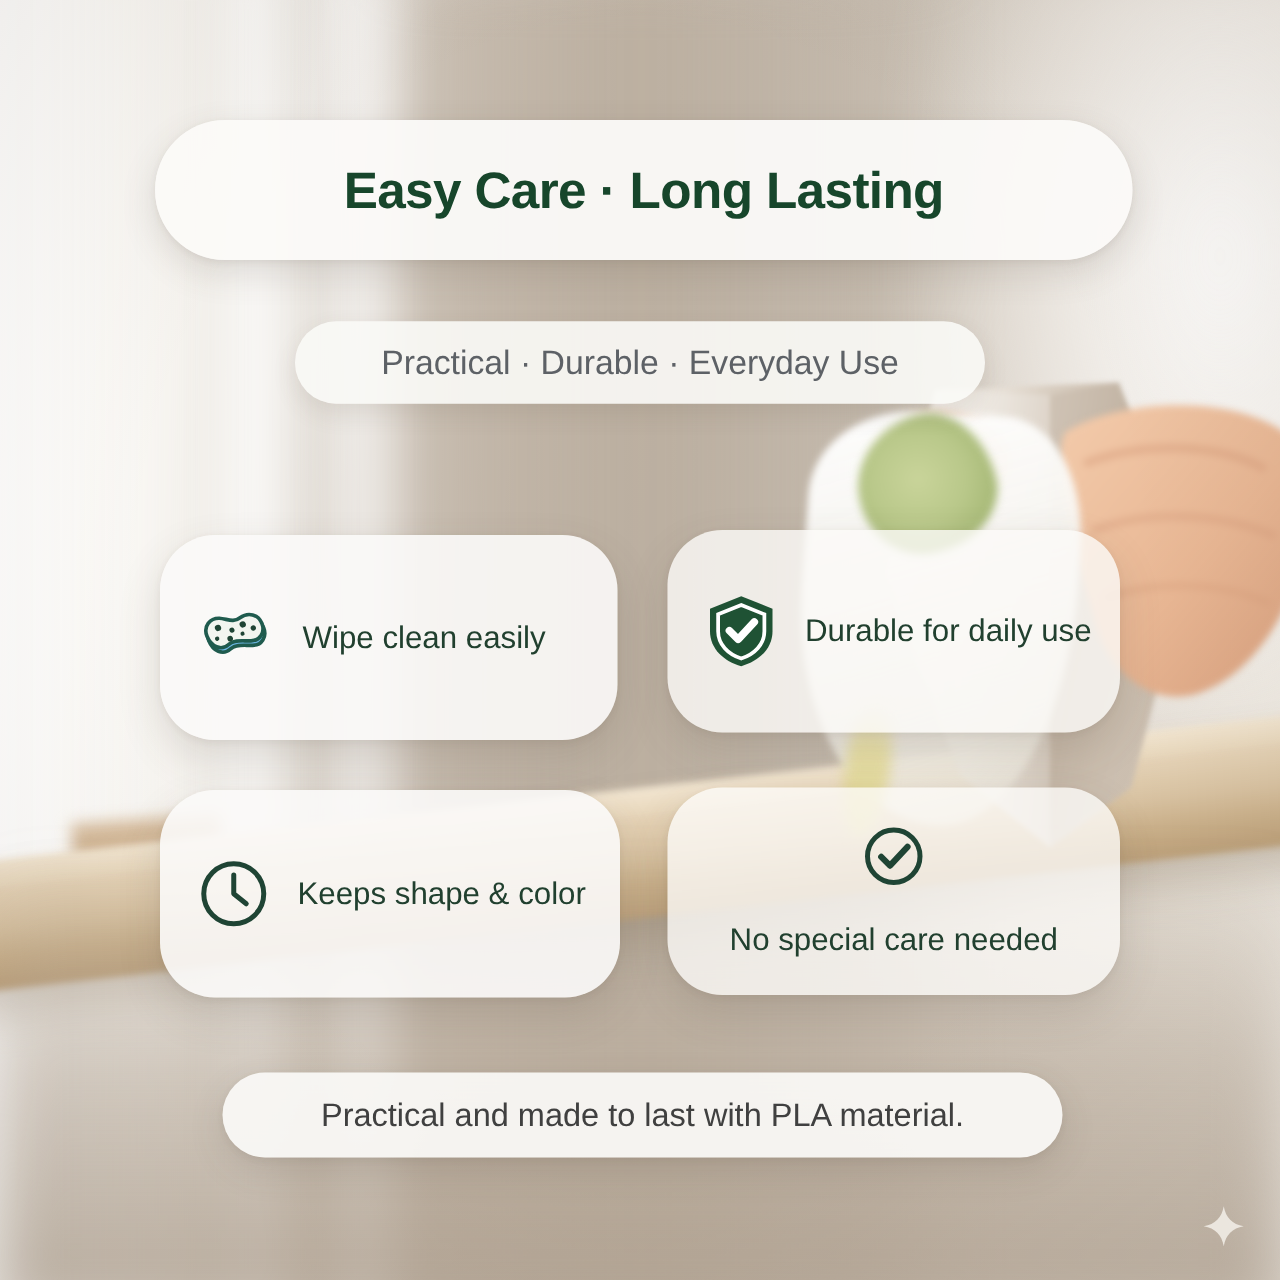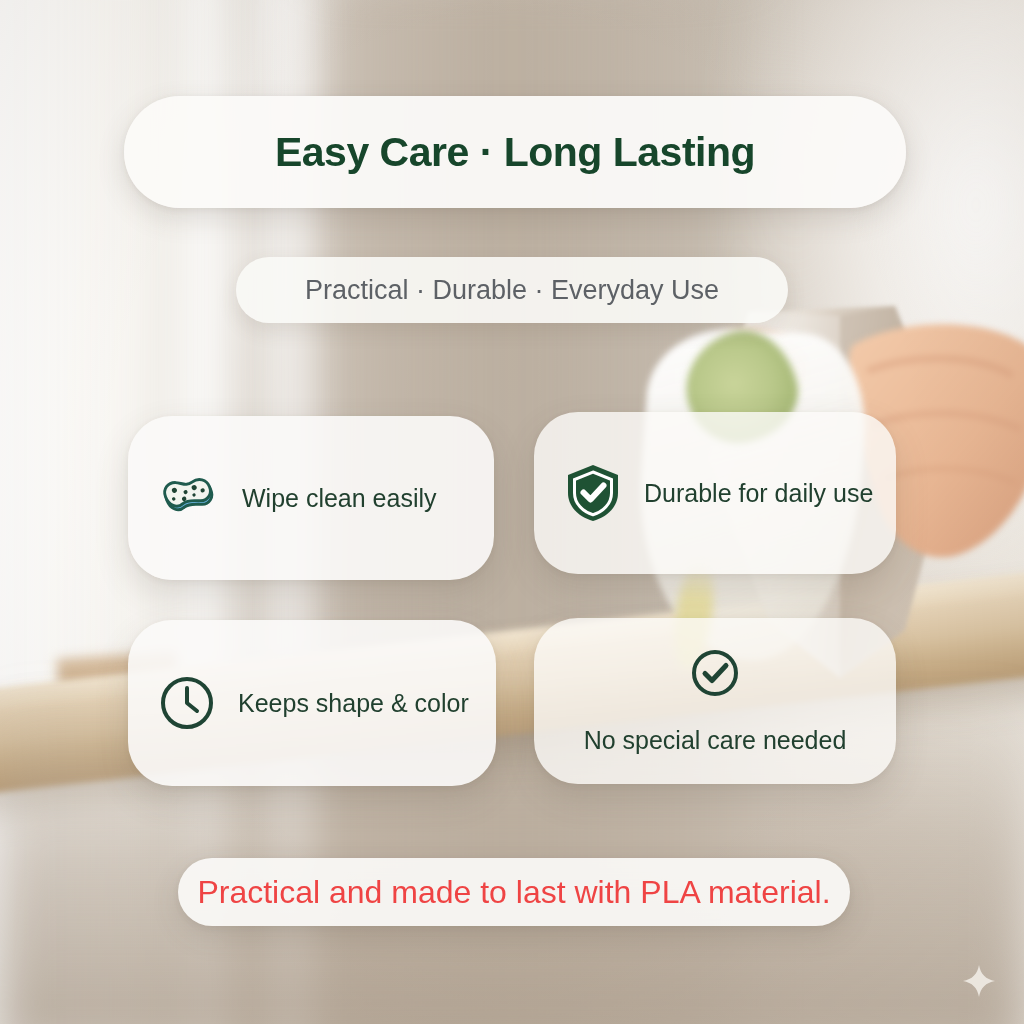--- a/index.html
+++ b/index.html
@@ -218,20 +218,21 @@
   .card {
     position: absolute;
     background: rgba(251,250,248,0.90);
     border-radius: 44px;
     box-shadow: 0 14px 34px rgba(90,75,60,0.16), 0 2px 6px rgba(90,75,60,0.07);
     display: flex;
     align-items: center;
     gap: 22px;
     padding: 0 30px;
     box-sizing: border-box;
+    margin-top: 12px;
   }
   .card-label {
     font-size: 25px;
     color: #21402f;
     white-space: nowrap;
   }
   .card-icon { flex: 0 0 auto; display: flex; align-items: center; justify-content: center; }
 
   #card-wipe     { left: 128px; top: 416px; width: 366px; height: 164px; }
   #card-durable  { left: 534px; top: 412px; width: 362px; height: 162px;
@@ -243,22 +244,22 @@
       background: rgba(252,251,249,0.78);
   }
   #card-nocare .card-label { font-size: 25px; }
 
   #footer-pill {
     left: 178px; top: 858px; width: 672px; height: 68px;
     border-radius: 34px;
     background: rgba(250,249,246,0.93);
   }
   #footer-text {
-    font-size: 32px;
-    color: #ef4444;
+    font-size: 26px;
+    color: #404040;
     white-space: nowrap;
   }
 
   
   #sparkle {
     position: absolute; right: 28px; bottom: 26px;
     width: 34px; height: 34px;
     opacity: 0.9;
   }
   #sparkle svg { display:block; width:100%; height:100%; }

